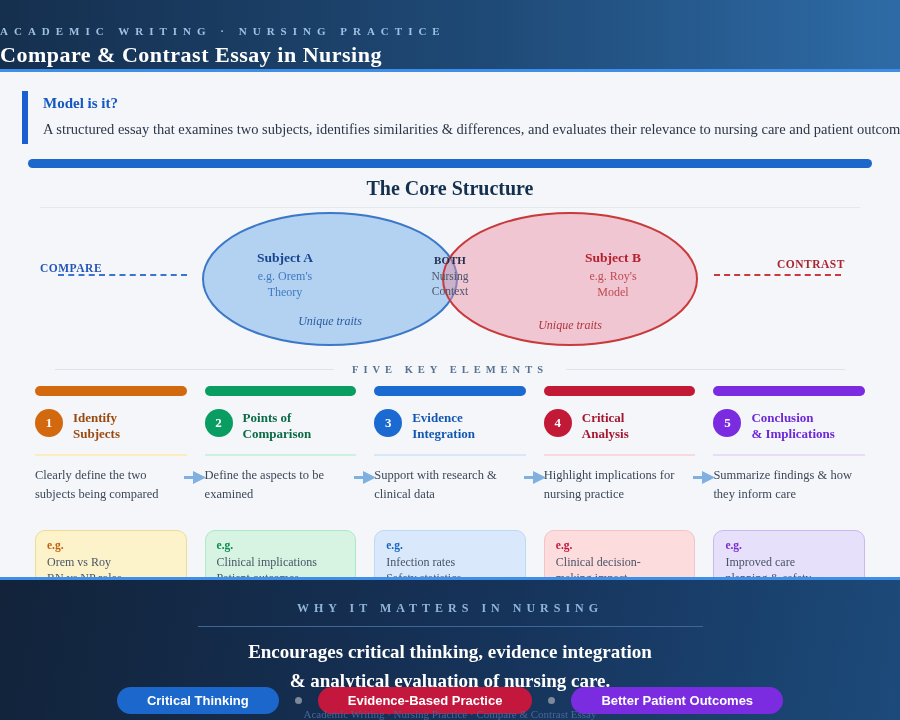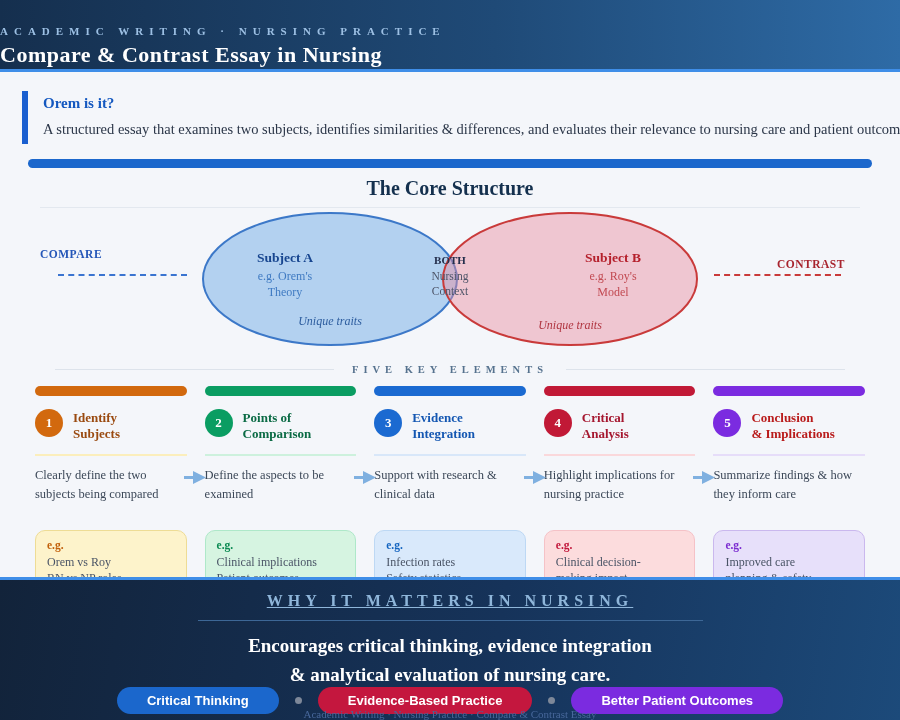--- a/index.html
+++ b/index.html
@@ -31,21 +31,21 @@
   .subjA-title { color:#17458f; font-size:13.5px; font-weight:bold; }
   .subjA-eg { color:#3f7ac2; font-size:12px; margin-top:3px; line-height:1.3; }
   .subjB-title { color:#b5202c; font-size:13.5px; font-weight:bold; }
   .subjB-eg { color:#c24a52; font-size:12px; margin-top:3px; line-height:1.3; }
   .both-title { color:#242e4c; font-size:11px; font-weight:bold; }
   .both-sub { color:#4d5468; font-size:11.5px; margin-top:3px; line-height:1.3; }
   .unique { font-style:italic; font-size:12px; }
   .unique.blue { color:#2c5c9e; }
   .unique.red { color:#b03540; }
   .side-label { position:absolute; font-size:11.5px; font-weight:bold; letter-spacing:.5px; z-index:2; }
-  .side-label.compare { left:40px; top:40px; color:#2456b8; }
+  .side-label.compare { left:40px; top:54px; color:#2456b8; }
   .side-label.contrast { left:777px; top:50px; color:#a8242e; }
   .dash-line { position:absolute; top:66px; border-top:2px dashed; }
   .dash-line.compare { left:58px; width:129px; border-color:#3a74d0; }
   .dash-line.contrast { left:714px; width:127px; border-color:#c93a3a; }
 
   
   .fke-row { display:flex; align-items:center; width:790px; margin:6px auto 0; }
   .fke-line { flex:1; height:1px; background:#dde3eb; }
   .fke-label { color:#56728e; font-size:10.5px; font-weight:600; letter-spacing:5px; margin:0 18px; }
 
@@ -61,42 +61,42 @@
   .card-desc { color:#3c4858; font-size:12.5px; line-height:1.55; margin-top:10px; min-height:58px; }
   .eg-box { border-radius:10px; border:1px solid; padding:8px 11px; margin-top:6px; min-height:62px; }
   .eg-label { font-size:11.5px; font-weight:bold; }
   .eg-text { color:#4a5466; font-size:12px; line-height:1.35; margin-top:3px; }
   .flow-arrow { position:absolute; top:84px; color:#7fb0e0; z-index:3; }
 
   
   .footer { position:absolute; left:0; bottom:0; width:900px; height:143px;
             background:linear-gradient(100deg,#12233a 0%,#16335a 55%,#1c4a7a 100%);
             border-top:3px solid #3f8ee8; text-align:center; }
-  .footer-eyebrow { color:#8fb6da; font-size:16px; font-weight:600; letter-spacing:5px; padding-top:12px;text-decoration:underline; }
+  .footer-eyebrow { color:#8fb6da; font-size:12px; font-weight:600; letter-spacing:5px; padding-top:21px; }
   .footer-divider { width:505px; height:1px; background:#3d6796; margin:10px auto 0; }
   .footer-headline { color:#ffffff; font-size:19px; font-weight:bold; line-height:1.55; margin-top:10px; }
   .pills-row { position:absolute; left:0; bottom:6px; width:100%; display:flex;
                align-items:center; justify-content:center; gap:16px; }
   .pill { color:#fff; font-size:13px; font-weight:bold; padding:6px 30px; border-radius:16px; border:none; cursor:pointer; }
   .dot-sep { width:7px; height:7px; border-radius:50%; }
   .footer-credit { position:absolute; left:0; bottom:0; width:100%; text-align:center;
                    color:#47679a; font-size:11px; z-index:5; }
 </style>
 </head>
 <body>
 
 <div class="page">
 
   <div class="header">
     <div class="eyebrow">ACADEMIC WRITING · NURSING PRACTICE</div>
     <div class="main-title">Compare &amp; Contrast Essay in Nursing</div>
   </div>
 
   <div class="what-block" style="border-left-color: rgb(26, 95, 208);">
-    <div class="what-heading">Orem is it?</div>
+    <div class="what-heading">Model is it?</div>
     <div class="what-desc">A structured essay that examines two subjects, identifies similarities &amp; differences, and evaluates their relevance to nursing care and patient outcomes.</div>
   </div>
 
   <div>
     <div class="core-bar"></div>
     <div class="core-title">The Core Structure</div>
     <div class="core-divider"></div>
 
     <div class="venn">
       <div class="ellipse a" style="border-color: rgb(60, 120, 200);"></div>
@@ -197,21 +197,21 @@
           <div class="eg-label" style="color: rgb(194, 24, 60);">e.g.</div>
           <div class="eg-text" style="white-space:pre-line;">Clinical decision-
 making impact</div>
         </div>
       </div>
 
       <div class="card">
         <div class="card-bar" style="background: rgb(123, 43, 224);"></div>
         <div class="card-head">
           <div class="num-circle" style="background: rgb(123, 43, 224);">5</div>
-          <div class="card-title" style="white-space: pre-line; color: #b91c1c;">Conclusion
+          <div class="card-title" style="white-space: pre-line; color: #6d28d9;">Conclusion
 &amp; Implications</div>
         </div>
         <div class="card-underline" style="background: rgb(230, 221, 249);"></div>
         <div class="card-desc">Summarize findings &amp; how they inform care</div>
         <div class="eg-box" style="background: rgb(231, 224, 250); border-color: rgb(202, 184, 238);">
           <div class="eg-label" style="color: rgb(123, 43, 208);">e.g.</div>
           <div class="eg-text" style="white-space:pre-line;">Improved care
 planning &amp; safety</div>
         </div>
       </div>

